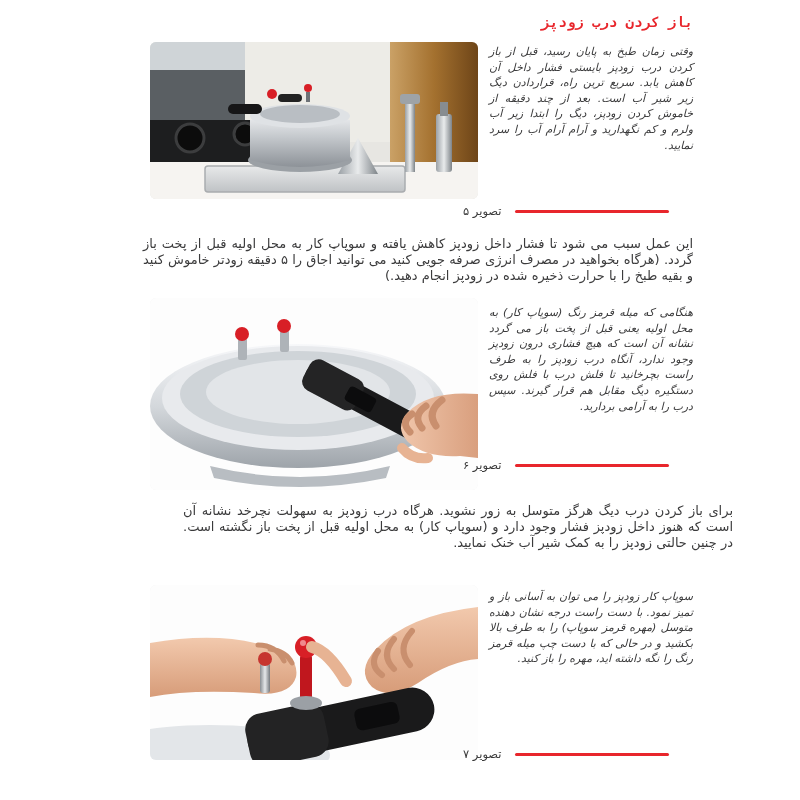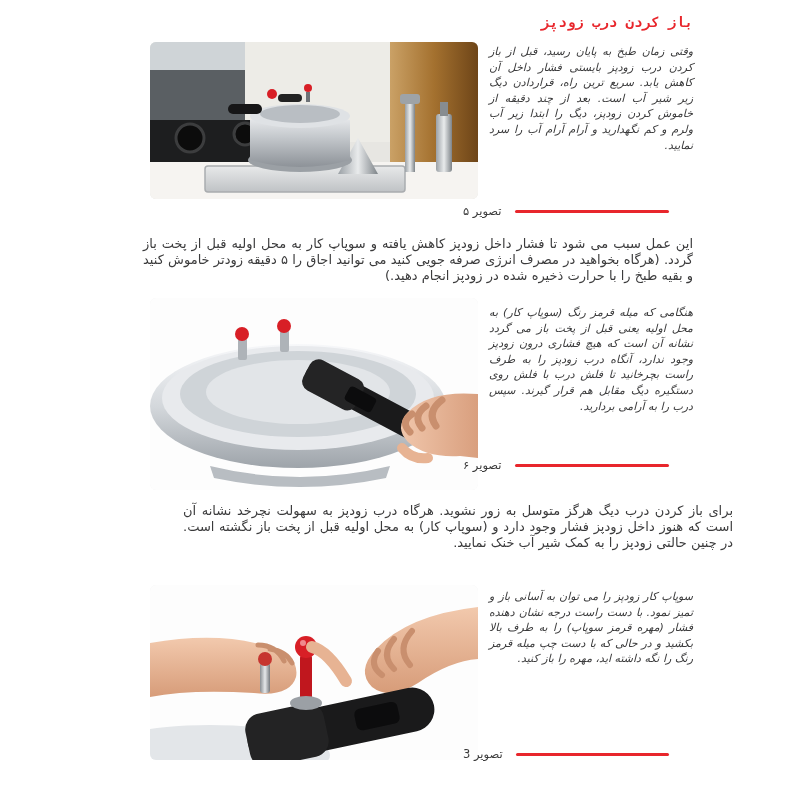--- a/index.html
+++ b/index.html
@@ -164,18 +164,18 @@
     <rect x="150" y="70" width="12" height="46" rx="3" fill="#c0171e"></rect>
     <circle cx="156" cy="62" r="11" fill="#d81f26"></circle>
     <circle cx="153" cy="58" r="3" fill="#f08a8d"></circle>
     <ellipse cx="156" cy="118" rx="16" ry="7" fill="#9ba0a5"></ellipse>
     <rect x="110" y="78" width="10" height="30" rx="3" fill="url(#pin)"></rect>
     <circle cx="115" cy="74" r="7" fill="#c6352f"></circle>
     <path d="M196 96 q-18 -30 -34 -34" stroke="#e7b393" stroke-width="12" fill="none" stroke-linecap="round"></path>
   </svg>
 </div>
 
-<div class="abs side-par" style="top:589px;right:107px;">سوپاپ کار زودپز را می توان به آسانی باز و تمیز نمود. با دست راست درجه نشان دهنده فشار (مهره قرمز سوپاپ) را به طرف بالا بکشید و در حالی که با دست چپ میله قرمز رنگ را نگه داشته اید، مهره را باز کنید.</div>
+<div class="abs side-par" style="top:589px;right:107px;">سوپاپ کار زودپز را می توان به آسانی باز و تمیز نمود. با دست راست درجه نشان دهنده متوسل (مهره قرمز سوپاپ) را به طرف بالا بکشید و در حالی که با دست چپ میله قرمز رنگ را نگه داشته اید، مهره را باز کنید.</div>
 
 <div class="abs caption" style="top:747px;">
-  <span class="cap-text">تصویر 3</span>
+  <span class="cap-text">تصویر ۷</span>
   <span class="cap-line"></span>
 </div>
 
 </body></html>

